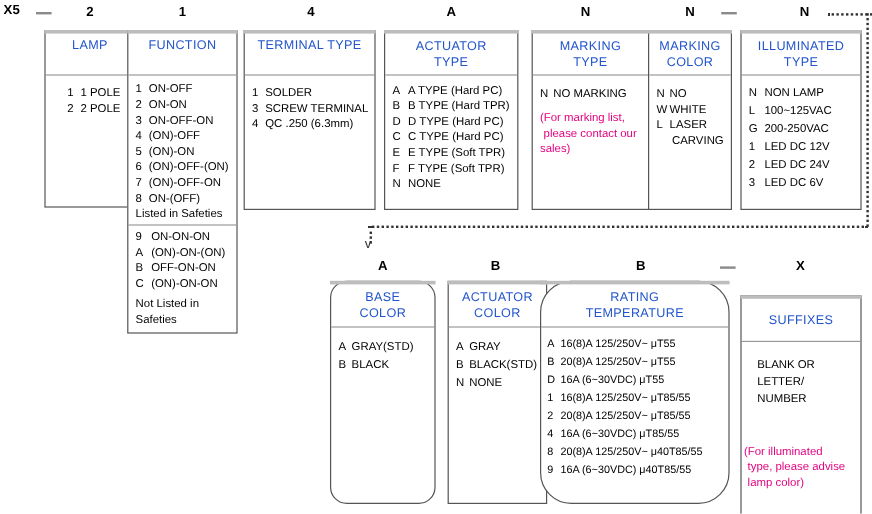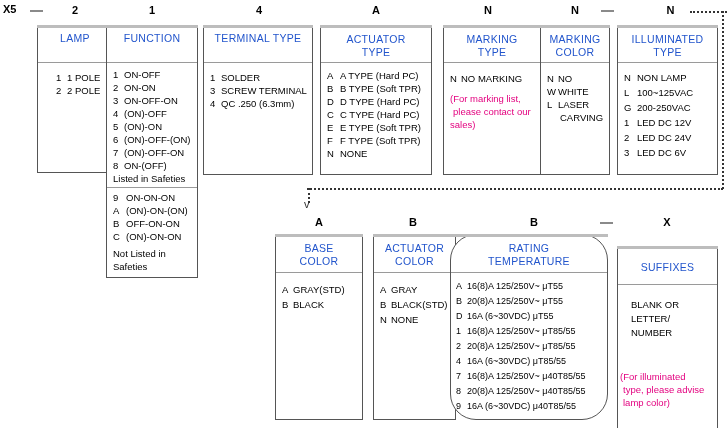--- a/index.html
+++ b/index.html
@@ -120,21 +120,21 @@
 </div>
 
 <div class="box" style="left:320px;top:25px;width:112px;height:150px;">
   <div class="top-bar"></div>
   <div class="box-head tall" style="height:37px;">
     <span>ACTUATOR</span><br>
     <span>TYPE</span>
   </div>
   <div class="box-body" style="padding-top:6px;">
     <span class="opt"><span class="k w">A</span><span>A TYPE (Hard PC)</span></span>
-    <span class="opt"><span class="k w">B</span><span>B TYPE (Soft TPR)</span></span>
+    <span class="opt"><span class="k w">B</span><span>B TYPE (Hard TPR)</span></span>
     <span class="opt"><span class="k w">D</span><span>D TYPE (Hard PC)</span></span>
     <span class="opt"><span class="k w">C</span><span>C TYPE (Hard PC)</span></span>
     <span class="opt"><span class="k w">E</span><span>E TYPE (Soft TPR)</span></span>
     <span class="opt"><span class="k w">F</span><span>F TYPE (Soft TPR)</span></span>
     <span class="opt"><span class="k w">N</span><span>NONE</span></span>
   </div>
 </div>
 
 <div class="box" style="left:443px;top:25px;width:98px;height:150px;">
   <div class="top-bar"></div>
@@ -183,21 +183,21 @@
 </div>
 
 <div>
   <span class="code" style="left:275px;top:213px;width:88px;">A</span>
   <span class="code" style="left:373px;top:213px;width:80px;">B</span>
   <span class="code" style="left:461px;top:213px;width:146px;">B</span>
   <span class="dash" style="left:600px;top:222px;"></span>
   <span class="code" style="left:617px;top:213px;width:100px;">X</span>
 </div>
 
-<div class="box" style="left:275px;top:234px;width:88px;height:186px;">
+<div class="box" style="left:275px;top:234px;width:88px;height:186px;border-radius:14px;">
   <div class="top-bar"></div>
   <div class="box-head tall" style="height:38px;">
     <span>BASE</span><br>
     <span>COLOR</span>
   </div>
   <div class="box-body" style="padding-top:9px;line-height:15px;">
     <span class="opt"><span class="k">A</span><span>GRAY(STD)</span></span>
     <span class="opt"><span class="k">B</span><span>BLACK</span></span>
   </div>
 </div>
@@ -221,21 +221,20 @@
     <span>RATING</span><br>
     <span>TEMPERATURE</span>
   </div>
   <div class="box-body" style="padding-top:6px;padding-left:5px;line-height:15px;font-size:9px;">
     <span class="opt"><span class="k">A</span><span>16(8)A 125/250V~ μT55</span></span>
     <span class="opt"><span class="k">B</span><span>20(8)A 125/250V~ μT55</span></span>
     <span class="opt"><span class="k">D</span><span>16A (6~30VDC) μT55</span></span>
     <span class="opt"><span class="k">1</span><span>16(8)A 125/250V~ μT85/55</span></span>
     <span class="opt"><span class="k">2</span><span>20(8)A 125/250V~ μT85/55</span></span>
     <span class="opt"><span class="k">4</span><span>16A (6~30VDC) μT85/55</span></span>
-    <span class="opt"><span class="k">7</span><span>16(8)A 125/250V~ μ40T85/55</span></span>
     <span class="opt"><span class="k">8</span><span>20(8)A 125/250V~ μ40T85/55</span></span>
     <span class="opt"><span class="k">9</span><span>16A (6~30VDC) μ40T85/55</span></span>
   </div>
 </div>
 
 <div class="box" style="left:617px;top:234px;width:101px;height:186px;margin-top:12px;">
   <div class="top-bar"></div>
   <div class="box-head" style="height:38px;padding-top:14px;">SUFFIXES</div>
   <div class="box-body" style="padding-top:13px;padding-left:13px;line-height:14px;">
     <span class="plain">BLANK OR</span>

